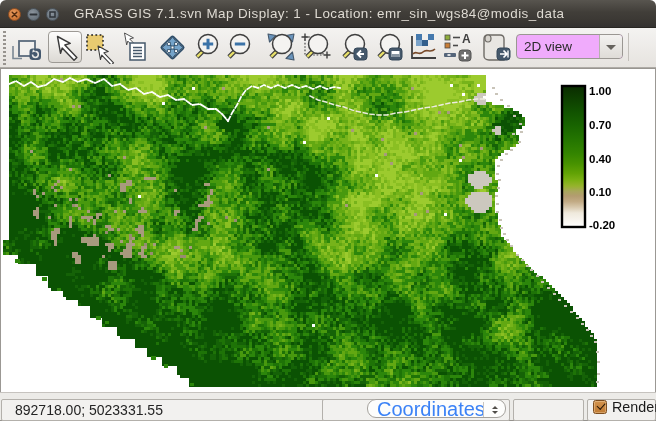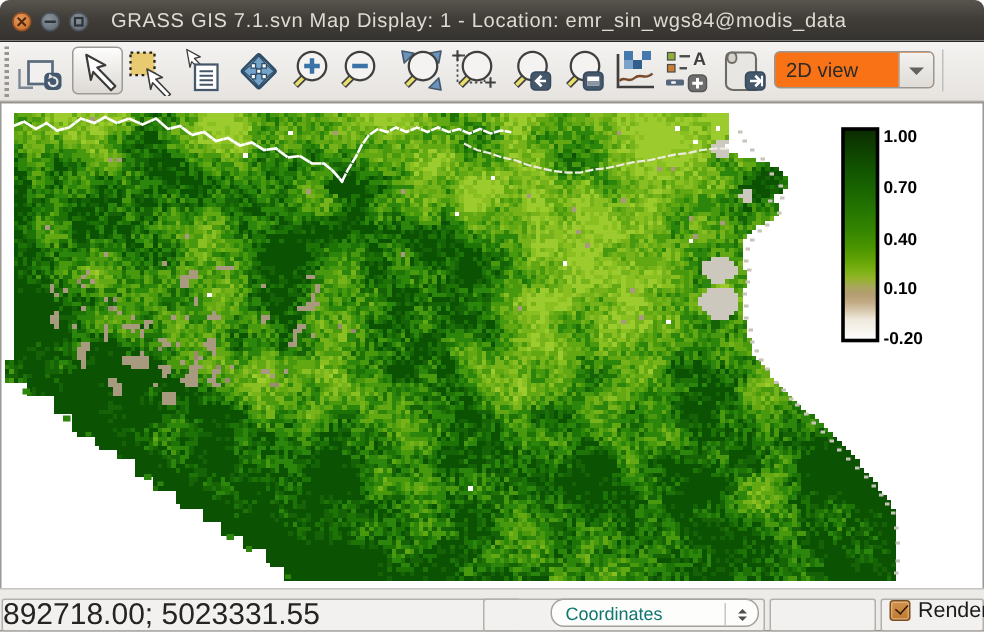--- a/index.html
+++ b/index.html
@@ -8,36 +8,36 @@
 background:linear-gradient(#58554f,#413e39 45%,#3a3733 80%,#343230);
 border-radius:6px 6px 0 0;border-bottom:1px solid #282622}
 .title .txt{position:absolute;left:74px;right:4px;top:0;height:28px;line-height:28px;
 color:#dfdbd3;font-size:13.4px;font-weight:normal;white-space:nowrap;letter-spacing:0.45px}
 .btn{position:absolute;top:8px;width:13px;height:13px;border-radius:50%}
 .toolbar{position:absolute;left:0;top:28px;width:656px;height:40px;
 background:linear-gradient(#f4f3f1,#e6e3df);border-bottom:1px solid #aeaba6}
 .handle{position:absolute;left:3px;top:31px;width:3px;height:34px;
 background:repeating-linear-gradient(#98948f 0 2px,transparent 2px 4px)}
 .combo{position:absolute;left:516px;top:34px;width:107px;height:25px;border:1px solid #9a9792;
-border-radius:4px;background:#f97316;overflow:hidden}
+border-radius:4px;background:#f0abfc;overflow:hidden}
 .combo .t{position:absolute;left:7px;top:0;height:25px;line-height:24px;font-size:13.5px;color:#2b2b2b}
 .combo .b{position:absolute;right:0;top:0;width:23px;height:25px;border-left:1px solid #b5b2ad;
 background:linear-gradient(#f3f2f0,#dddad5)}
 .combo .b:after{content:"";position:absolute;left:6px;top:10px;border:5px solid transparent;
 border-top-color:#66635e}
 .canvas{position:absolute;left:0;top:68px;width:656px;height:324px;background:#fff;
 border-top:1px solid #989590;border-left:1px solid #9b9894;border-right:1px solid #9b9894}
 .status{position:absolute;left:0;top:392px;width:656px;height:29px;background:#ecebe8;
 border-top:1px solid #c6c3bf;border-bottom:1px solid #95928d}
 .sfield{position:absolute;top:6px;height:22px;background:#f2f1ef;border:1px solid #b3b0ab;
 border-radius:2px}
-.coords{left:1px;width:346px;line-height:21px;font-size:20px;color:#242424;padding-left:0}
+.coords{left:1px;width:346px;line-height:21px;font-size:14px;color:#242424;padding-left:13px}
 .scombo{position:absolute;left:367px;top:6px;width:139px;height:19px;border:1px solid #a5a29d;
 border-radius:9px;background:#fdfdfc}
-.scombo .t{position:absolute;left:9px;top:0;height:20px;line-height:19px;font-size:12px;color:#0f766e}
+.scombo .t{position:absolute;left:9px;top:0;height:20px;line-height:19px;font-size:20px;color:#3b82f6}
 .scombo .sp{position:absolute;right:21px;top:2px;width:1px;height:15px;background:#c9c6c1}
 .scombo .a1{position:absolute;right:7px;top:3px;border:3.5px solid transparent;border-bottom-color:#504d48}
 .scombo .a2{position:absolute;right:7px;top:11px;border:3.5px solid transparent;border-top-color:#504d48}
 .chk{position:absolute;left:593px;top:7px;width:14px;height:14px;background:linear-gradient(#d2924c,#bf7a33);
 border:1px solid #7d4d1e;border-radius:2.5px;box-shadow:inset 0 0 0 1px rgba(255,235,200,0.35)}
 .chk:after{content:"";position:absolute;left:2.5px;top:2px;width:6.5px;height:3.5px;
 border-left:1.8px solid #2a1806;border-bottom:1.8px solid #2a1806;transform:rotate(-48deg)}
 .rende{position:absolute;left:612px;top:6px;font-size:14.3px;color:#1a1a1a}
 </style></head><body>
 <div class="win">

